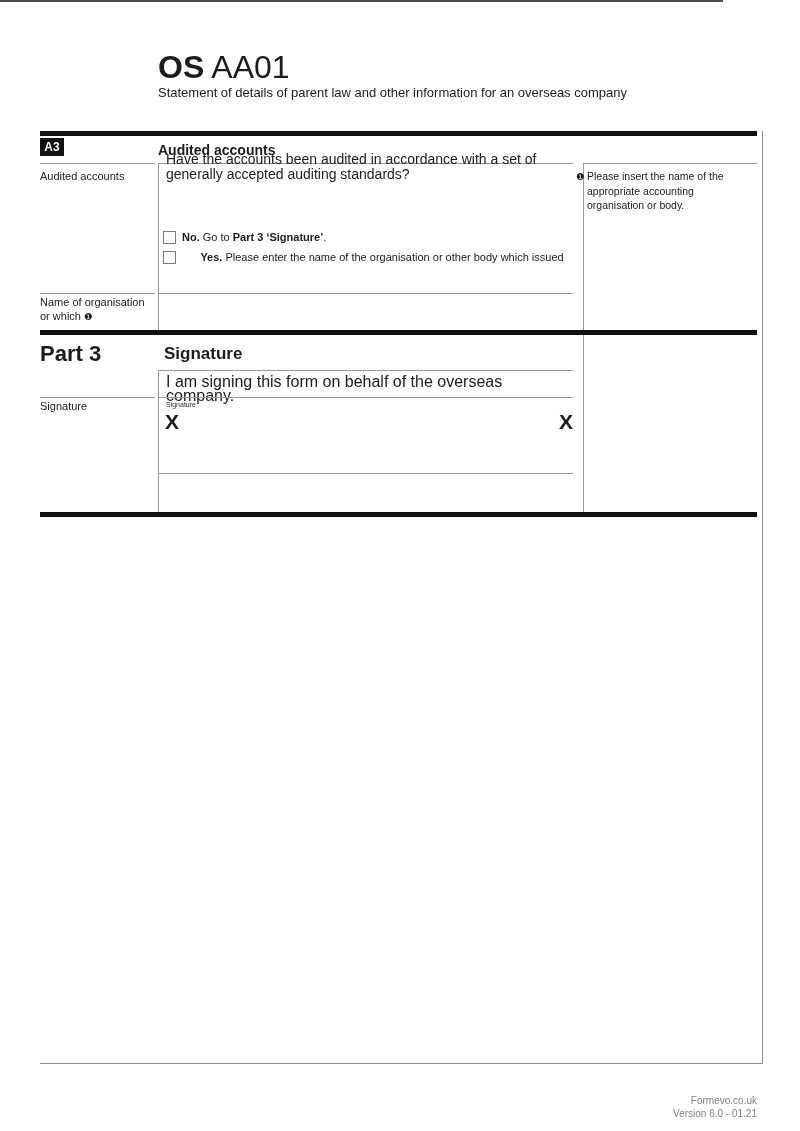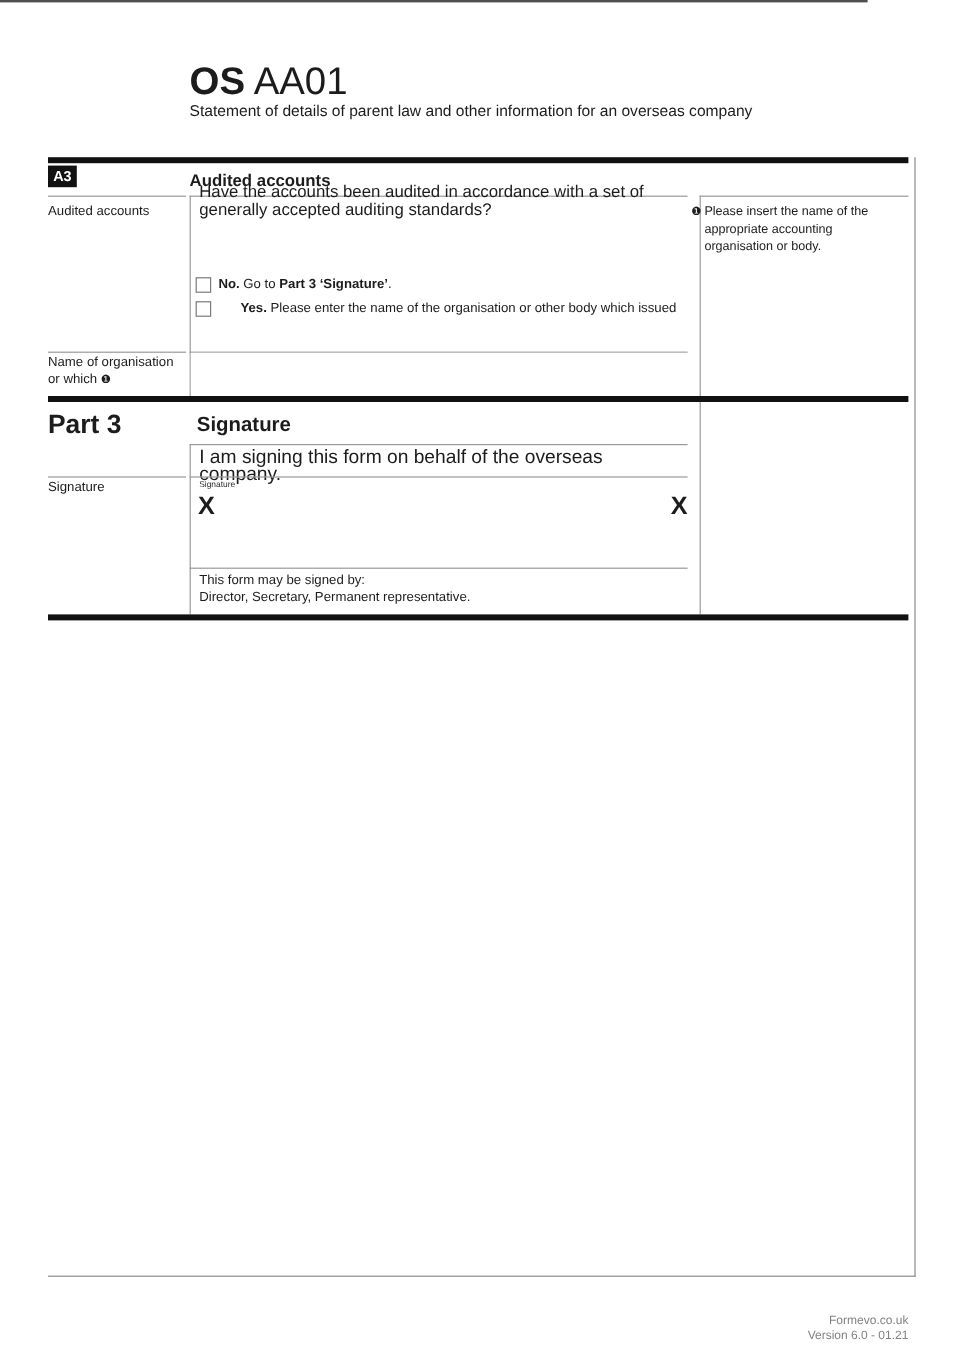--- a/index.html
+++ b/index.html
@@ -110,24 +110,20 @@
   <div class="hline" style="left:40px;top:397px;width:115px;"></div>
   <div class="hline" style="left:158px;top:397px;width:415px;"></div>
   <div class="abs row-label lbl-signature">Signature</div>
 
   <div class="abs sig-box"></div>
   <div class="abs sig-box-label">Signature</div>
   <div class="sig-x x-left">X</div>
   <div class="sig-x x-right">X</div>
 
   <div class="hline" style="left:158px;top:473px;width:415px;"></div>
-  <div class="abs signed-by">
-    <div>This form may be signed by:</div>
-    <div>Director, Secretary, Permanent representative.</div>
-  </div>
 
   <div class="bar bar-end"></div>
 
   <div class="hline bottom-rule"></div>
   <div class="abs footer">
     <div>Formevo.co.uk</div>
     <div>Version 6.0 - 01.21</div>
   </div>
 
 </div>

